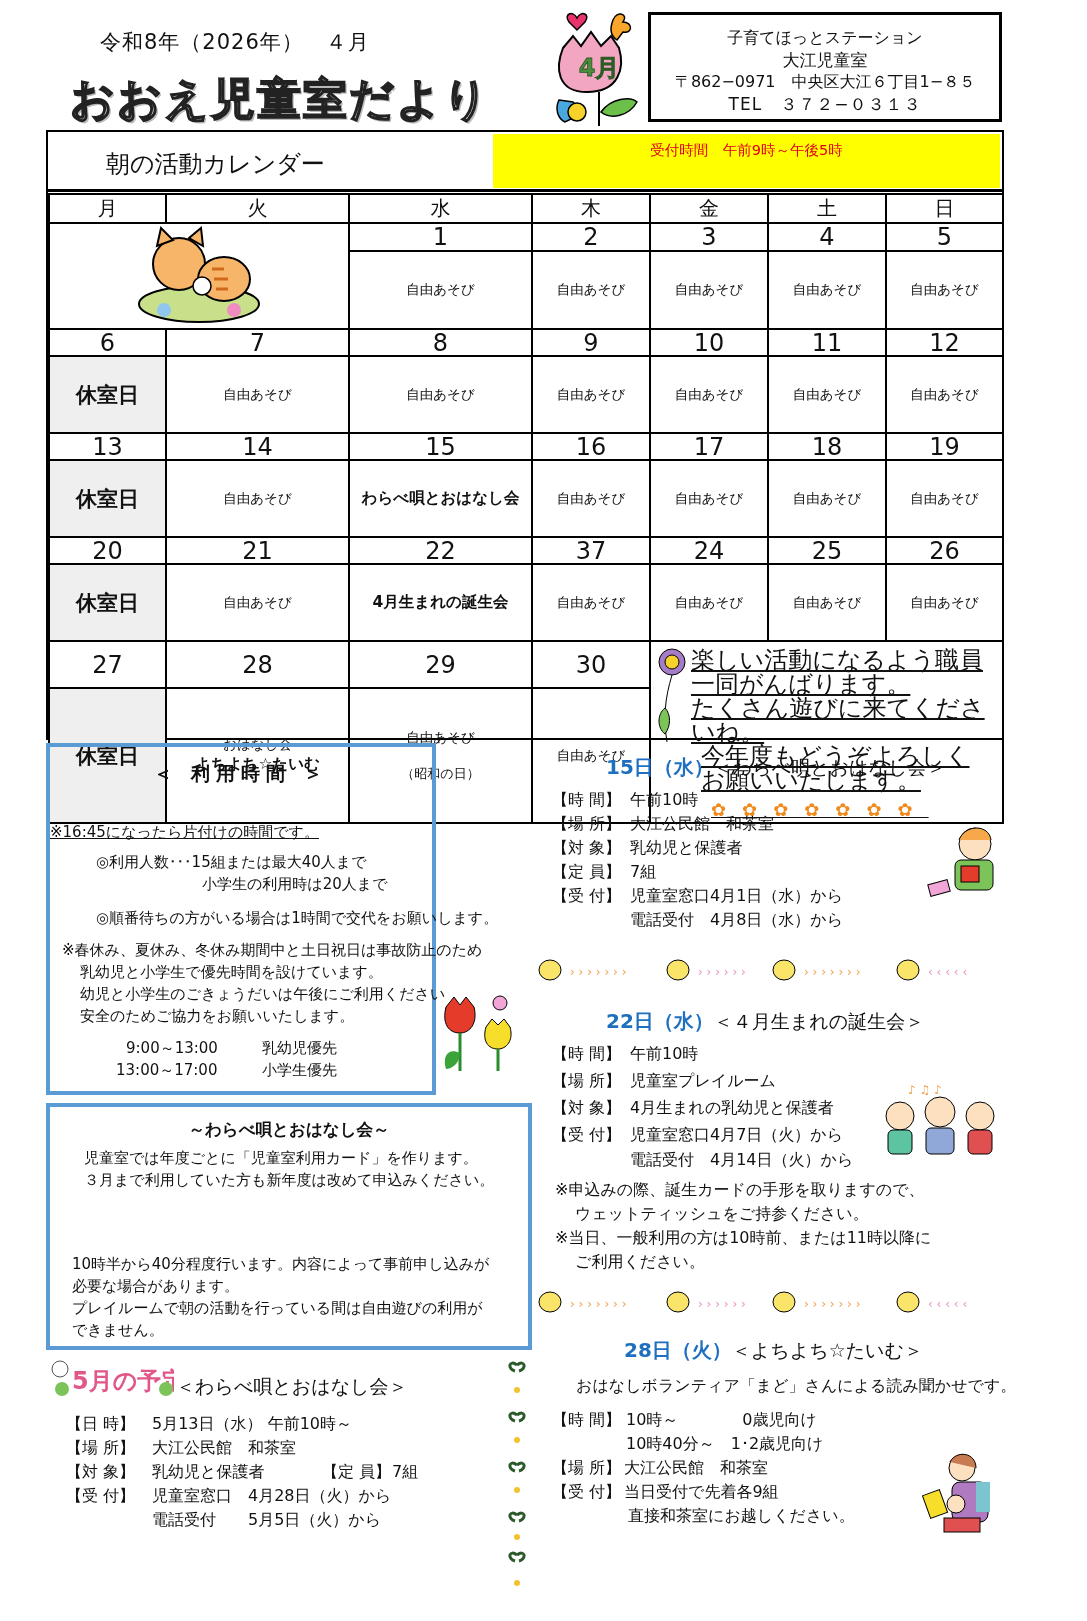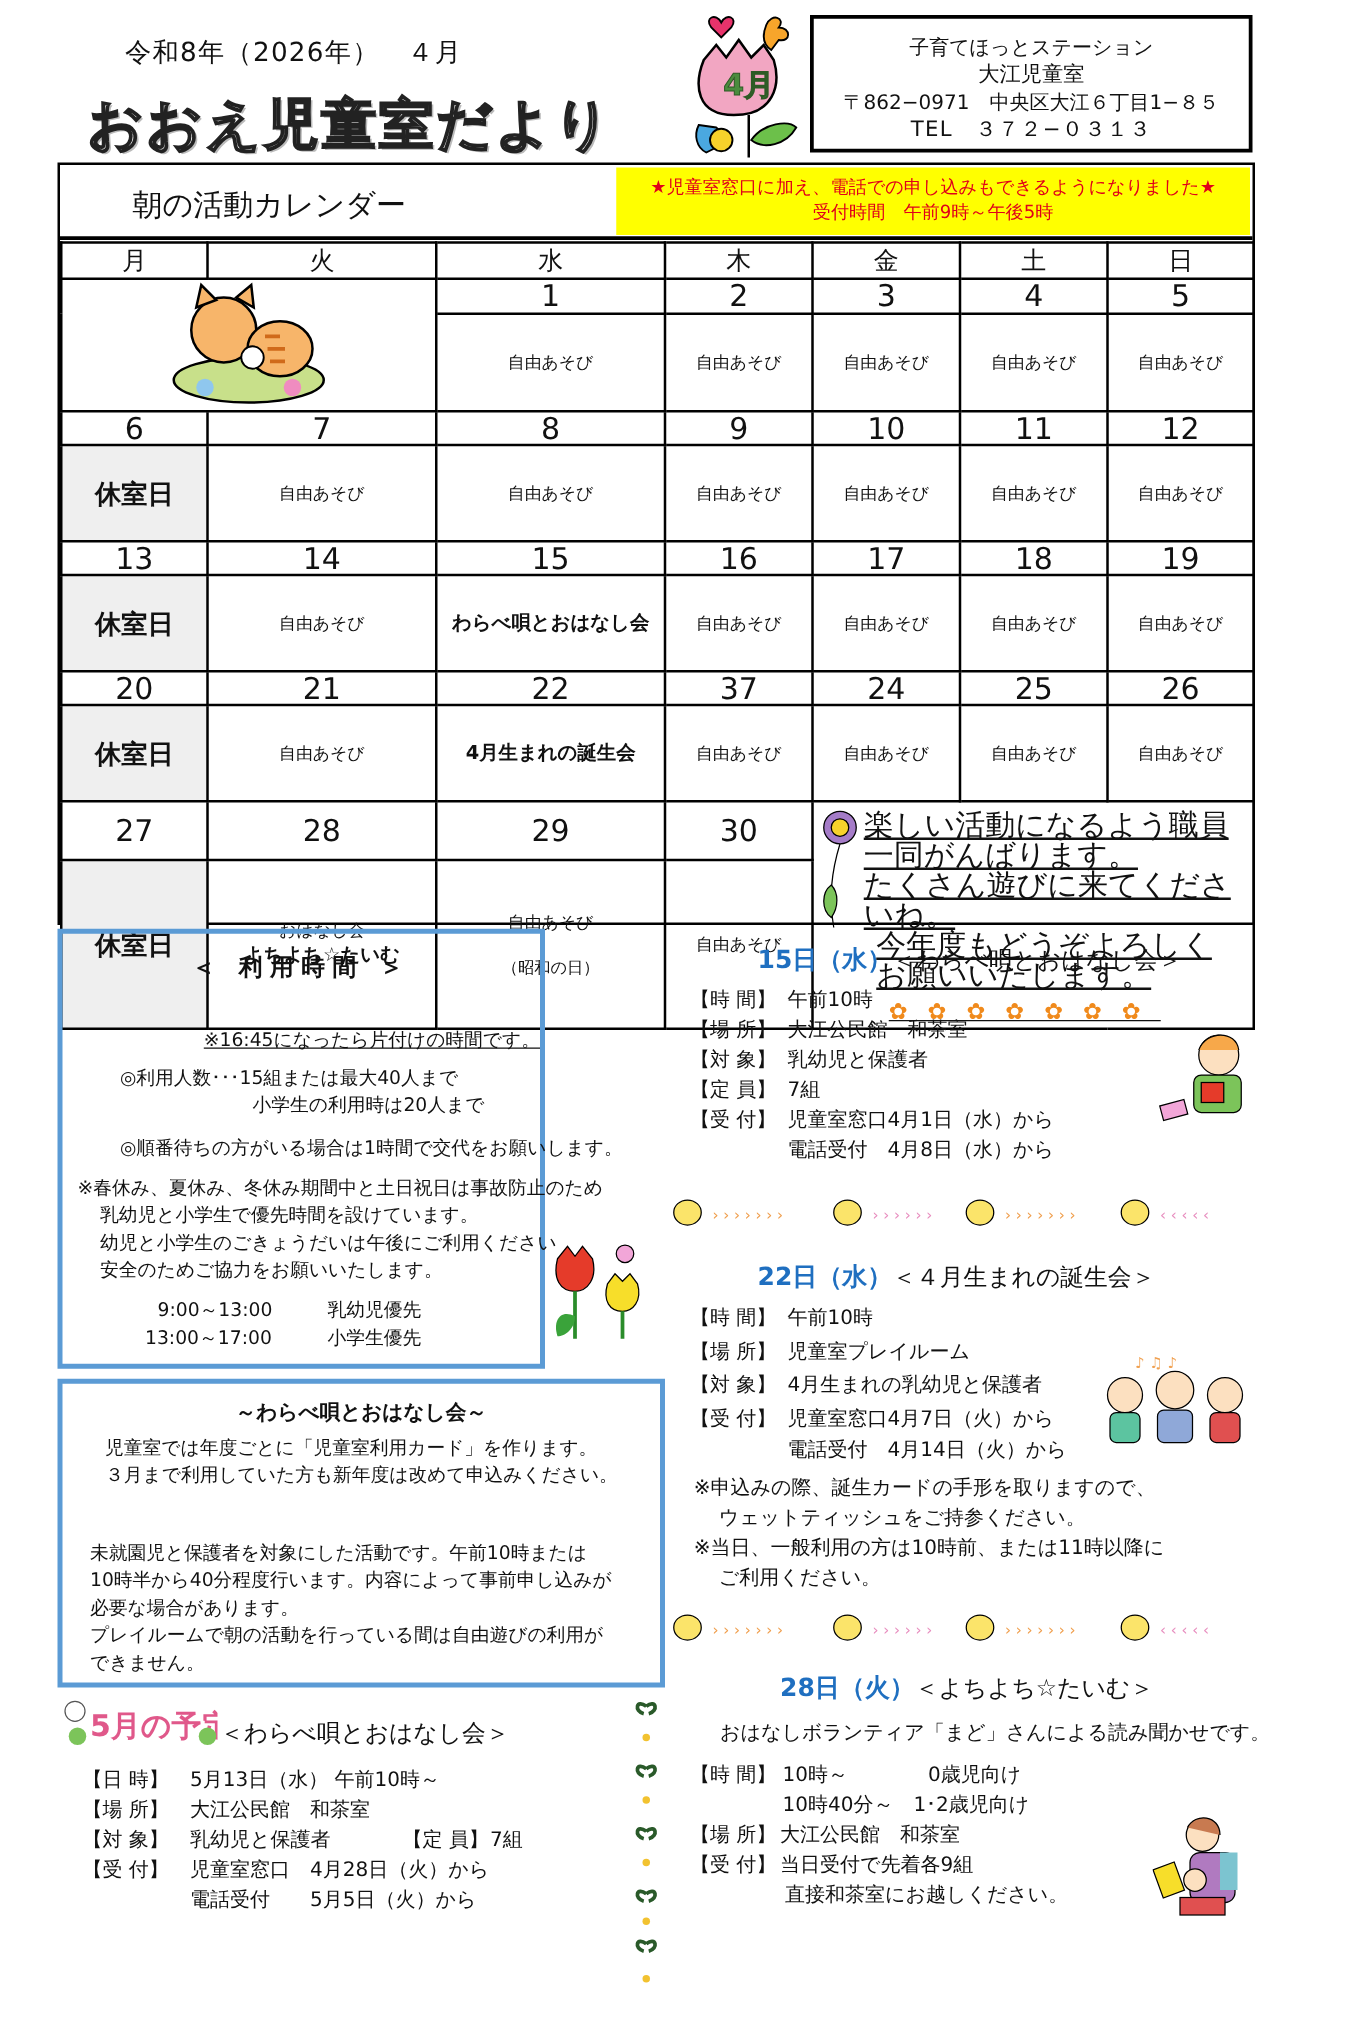--- a/index.html
+++ b/index.html
@@ -36,21 +36,21 @@
   .cat-cell { position: relative; }
   .message-cell { font-size: 13px; text-align: left !important; vertical-align: top !important; padding: 6px 8px 0 40px; line-height: 19px; position: relative; text-decoration: underline; }
 
   
   .bluebox { border: 4px solid #5b9bd5; }
   .box1 { left: 46px; top: 743px; width: 390px; height: 352px; }
   .box2 { left: 46px; top: 1103px; width: 486px; height: 247px; }
   .hours-title { position: absolute; left: 0; width: 100%; top: 14px; font-size: 19px; font-weight: bold; letter-spacing: 6px; text-align: center; }
   .hours-range { position: absolute; left: 0; width: 100%; top: 44px; font-size: 20px; text-align: center; }
   .hours-range span { text-decoration: underline; letter-spacing: 1px; }
-  .hours-note { position: absolute; left: 0; width: 100%; top: 76px; font-size: 15px; text-align: right; }
+  .hours-note { position: absolute; left: 0; width: 100%; top: 76px; font-size: 15px; text-align: left; }
   .hours-note span { text-decoration: underline; }
   .line { position: absolute; font-size: 15px; white-space: nowrap; }
 
   .sec-h { position: absolute; left: 0; width: 100%; text-align: center; font-size: 16.5px; font-weight: bold; }
 
   
   .ev-title { position: absolute; font-size: 19px; white-space: nowrap; text-align: right; }
   .ev-title .date { color: #1f6fc0; font-weight: bold; font-size: 20px; }
   .ev-line { position: absolute; font-size: 16px; white-space: nowrap; }
   .chick-row { position: absolute; height: 36px; }
@@ -84,21 +84,20 @@
   <div>子育てほっとステーション</div>
   <div class="name">大江児童室</div>
   <div>〒862−0971　中央区大江６丁目1−８５</div>
   <div style="font-size:17px;letter-spacing:1px;">TEL　３７２−０３１３</div>
 </div>
 
 <div class="abs cal">
   <div class="cal-head">
     <div class="cal-title">朝の活動カレンダー</div>
     <div class="notice">
-      <div>★児童室窓口に加え、電話での申し込みもできるようになりました★</div>
       <div>受付時間　午前9時～午後5時</div>
     </div>
   </div>
 
   <table class="grid">
     <colgroup>
       <col style="width:117px">
         <col style="width:183px">
         <col style="width:183px">
       <col style="width:118px">
@@ -255,21 +254,20 @@
     <path d="M20 40 L20 78 M58 56 L58 78" stroke="#2a8c2a" stroke-width="3"></path>
     <path d="M20 60 c-12-6-18 4-14 16 c6 0 14-6 14-16z" fill="#3aa33a"></path>
     <circle cx="60" cy="10" r="7" fill="#f2a6d8" stroke="#000"></circle>
   </svg>
 </div>
 
 <div class="abs bluebox box2">
   <div class="sec-h" style="top:12px">～わらべ唄とおはなし会～</div>
   <div class="line" style="left:34px;top:42px">児童室では年度ごとに「児童室利用カード」を作ります。</div>
   <div class="line" style="left:34px;top:64px">３月まで利用していた方も新年度は改めて申込みください。</div>
-  <div class="line" style="left:22px;top:126px">未就園児と保護者を対象にした活動です。午前10時または</div>
   <div class="line" style="left:22px;top:148px">10時半から40分程度行います。内容によって事前申し込みが</div>
   <div class="line" style="left:22px;top:170px">必要な場合があります。</div>
   <div class="line" style="left:22px;top:192px">プレイルームで朝の活動を行っている間は自由遊びの利用が</div>
   <div class="line" style="left:22px;top:214px">できません。</div>
 </div>
 
 <div class="abs may-badge">
   <svg width="124" height="42" viewBox="0 0 124 42">
     <circle cx="10" cy="12" r="8" fill="#fff" stroke="#555"></circle>
     <circle cx="12" cy="32" r="7" fill="#7cc45a"></circle>

